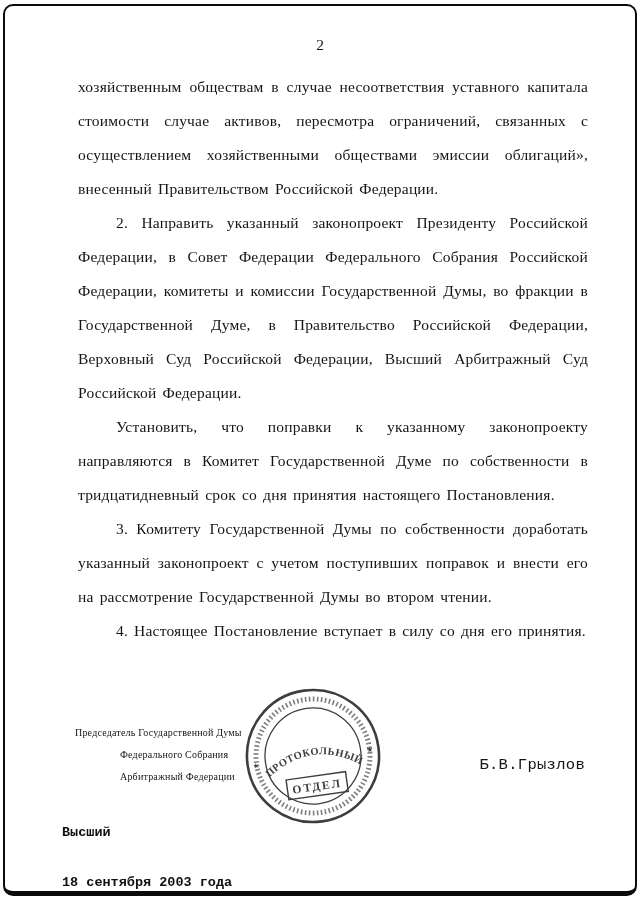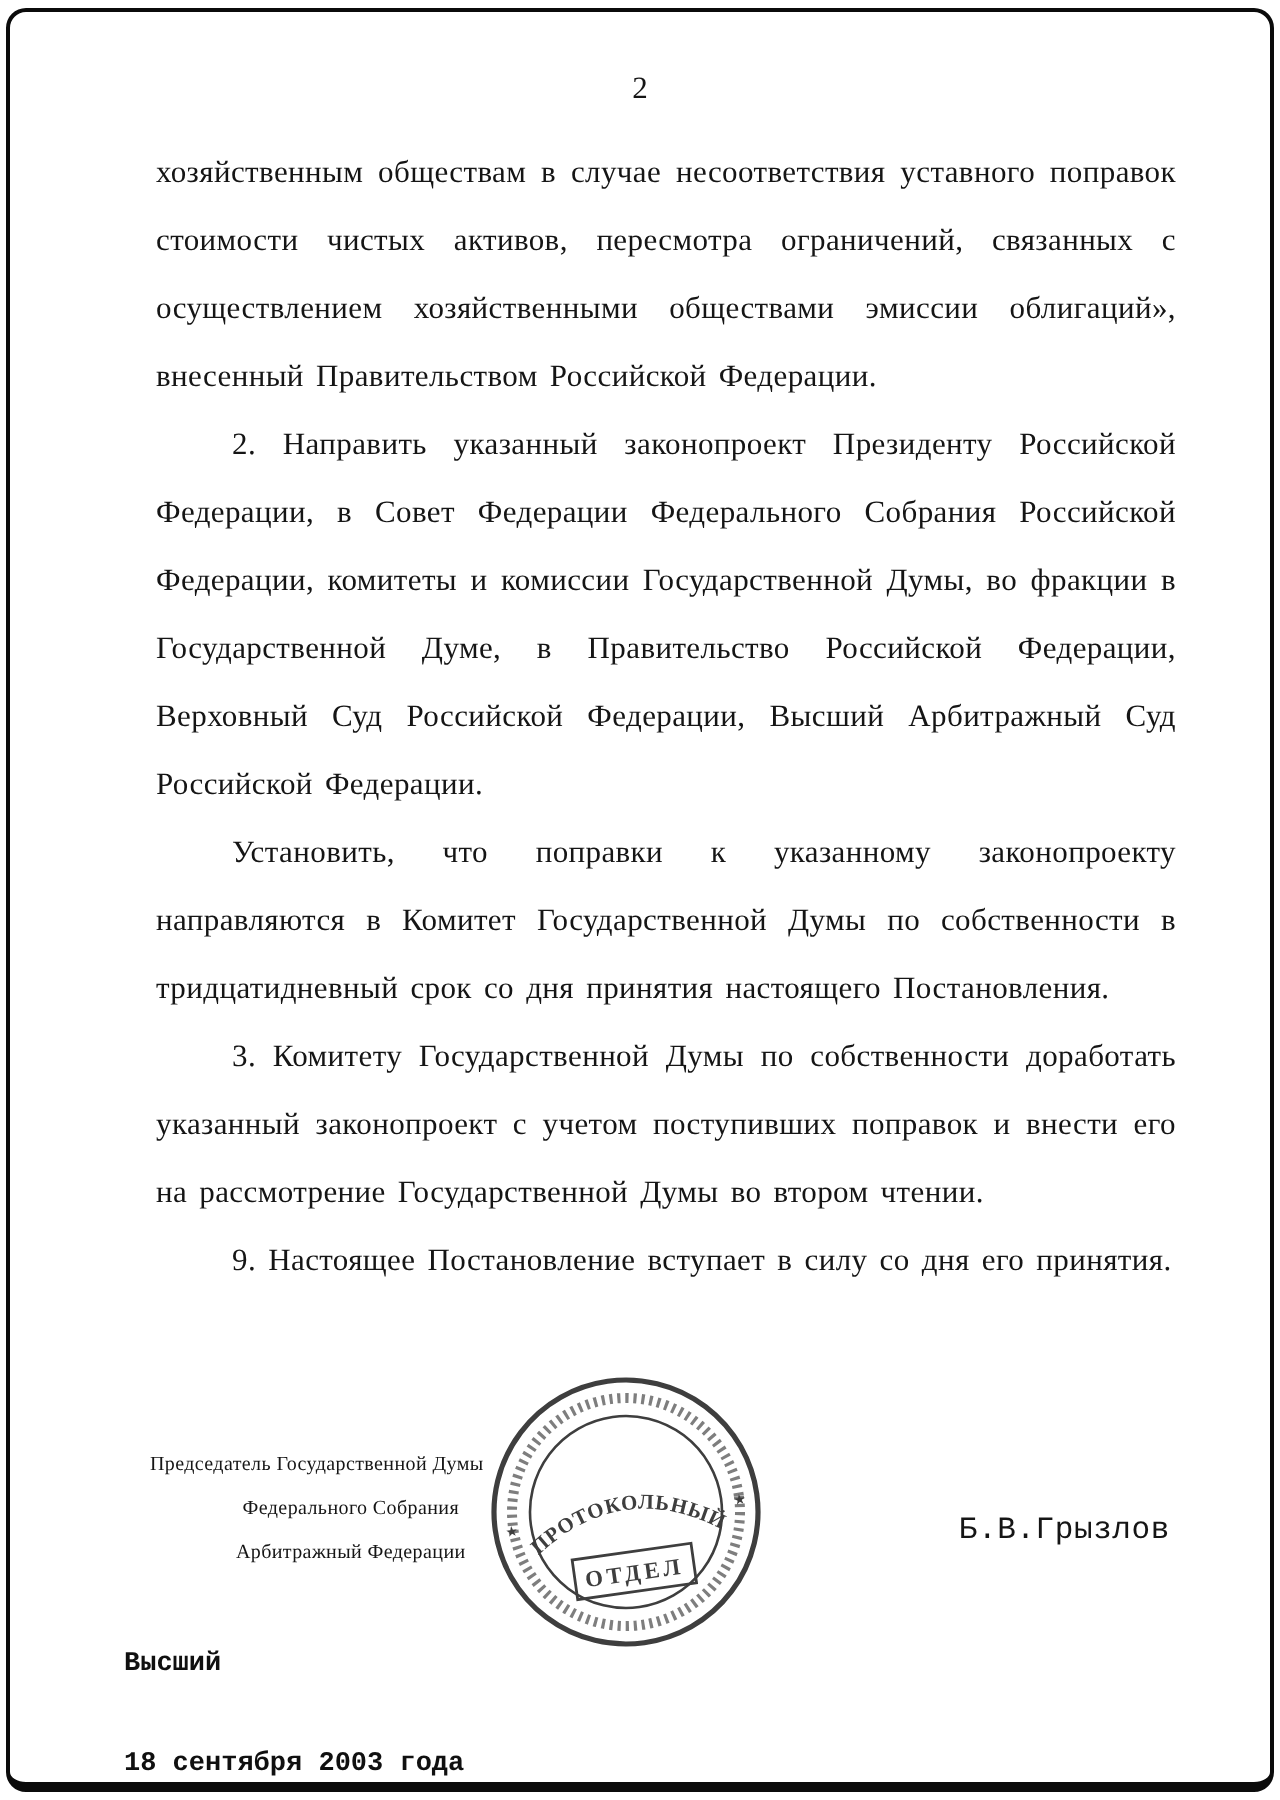--- a/index.html
+++ b/index.html
@@ -39,21 +39,21 @@
     letter-spacing:0.2px;
   }
   .content p.indent{ text-indent:38px; }
   .signature{
     position:absolute;
     left:75px;top:722px;
     font-size:10px;
     line-height:22px;
     letter-spacing:0.2px;
   }
-  .signature .line2,.signature .line3{ margin-left:34px;text-align:center; }
+  .signature .line2,.signature .line3{ margin-left:45px; }
   .signature-name{
     position:absolute;
     right:55px;top:756px;
     font-size:15.5px;
     letter-spacing:0.3px;
     font-family:Liberation Mono, monospace;
   }
   .doc-footer{
     position:absolute;
     left:62px;top:792px;
@@ -78,25 +78,25 @@
 </head>
 <body>
 
 <div class="page">
 
   <div class="scan-border"></div>
 
   <div class="page-number">2</div>
 
   <div class="content">
-    <p>хозяйственным обществам в случае несоответствия уставного поправок стоимости чистых активов, пересмотра ограничений, связанных с осуществлением хозяйственными обществами эмиссии облигаций», внесенный Правительством Российской Федерации.</p>
+    <p>хозяйственным обществам в случае несоответствия уставного капитала стоимости случае активов, пересмотра ограничений, связанных с осуществлением хозяйственными обществами эмиссии облигаций», внесенный Правительством Российской Федерации.</p>
     <p class="indent">2. Направить указанный законопроект Президенту Российской Федерации, в Совет Федерации Федерального Собрания Российской Федерации, комитеты и комиссии Государственной Думы, во фракции в Государственной Думе, в Правительство Российской Федерации, Верховный Суд Российской Федерации, Высший Арбитражный Суд Российской Федерации.</p>
-    <p class="indent">Установить, что поправки к указанному законопроекту направляются в Комитет Государственной Думы по собственности в тридцатидневный срок со дня принятия настоящего Постановления.</p>
+    <p class="indent">Установить, что поправки к указанному законопроекту направляются в Комитет Государственной Думе по собственности в тридцатидневный срок со дня принятия настоящего Постановления.</p>
     <p class="indent">3. Комитету Государственной Думы по собственности доработать указанный законопроект с учетом поступивших поправок и внести его на рассмотрение Государственной Думы во втором чтении.</p>
-    <p class="indent">9. Настоящее Постановление вступает в силу со дня его принятия.</p>
+    <p class="indent">4. Настоящее Постановление вступает в силу со дня его принятия.</p>
   </div>
 
   <div class="signature">
     <div class="line1">Председатель Государственной Думы</div>
     <div class="line2">Федерального Собрания</div>
     <div class="line3">Арбитражный Федерации</div>
   </div>
 
   <div class="signature-name">Б.В.Грызлов</div>
 

